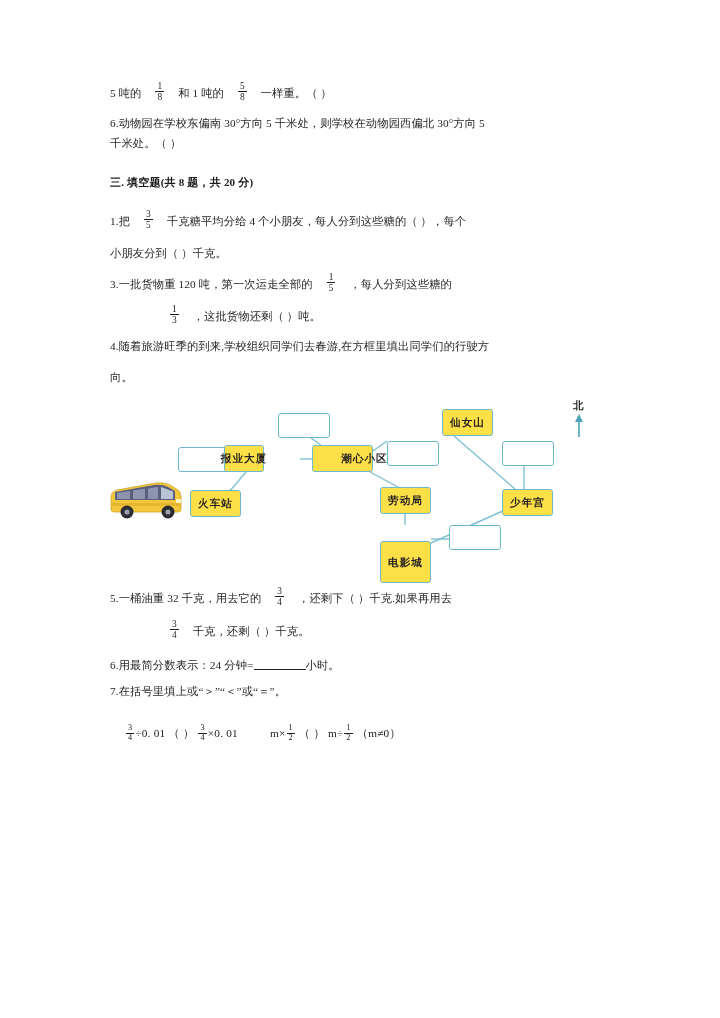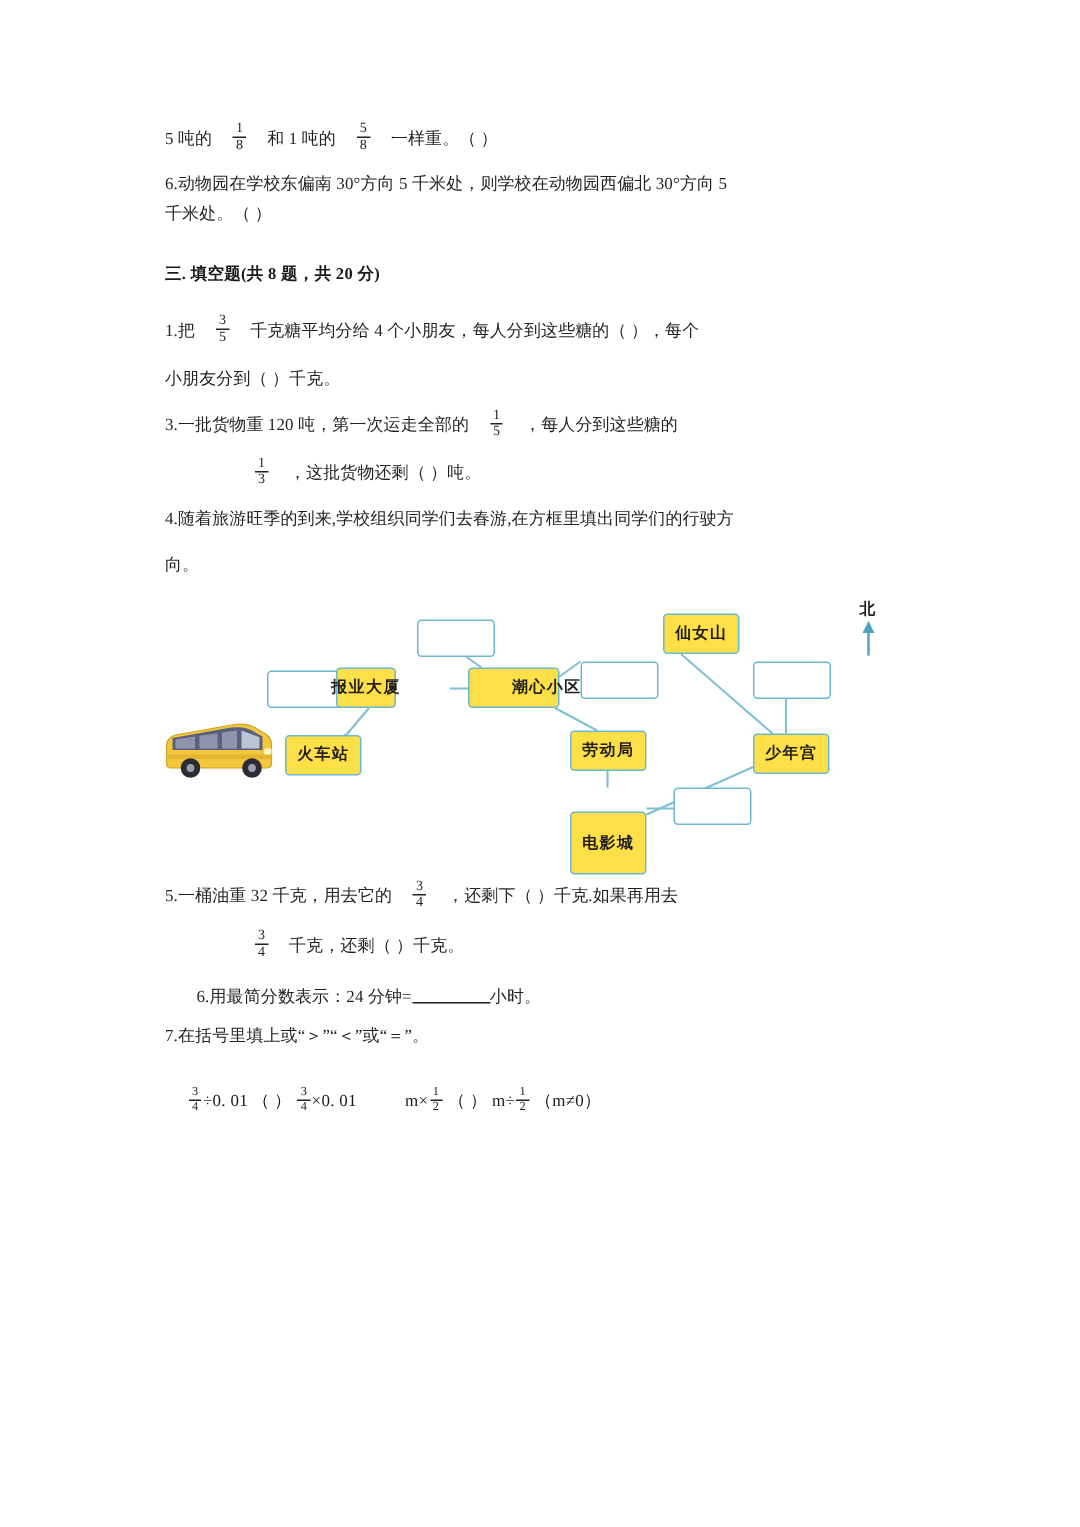--- a/index.html
+++ b/index.html
@@ -251,21 +251,21 @@
       <span class="line2">
         <span class="gap-lg"></span>
         <span class="frac">
           <span class="num">3</span>
           <span class="den">4</span>
         </span>
         <span>千克，还剩（      ）千克。</span>
       </span>
     </p>
 
-    <p class="q tight" style="margin-top:14px;margin-left:21px;">
+    <p class="q tight" style="margin-top:14px;">
       <span>6.用最简分数表示：24 分钟=</span><span class="uline"></span><span>小时。</span>
     </p>
 
     <p class="q" style="margin-bottom:0;">7.在括号里填上或“＞”“＜”或“＝”。</p>
 
     <div class="ineq-row">
       <span class="gap-sm"></span>
       <span class="frac sm">
         <span class="num">3</span>
         <span class="den">4</span>

